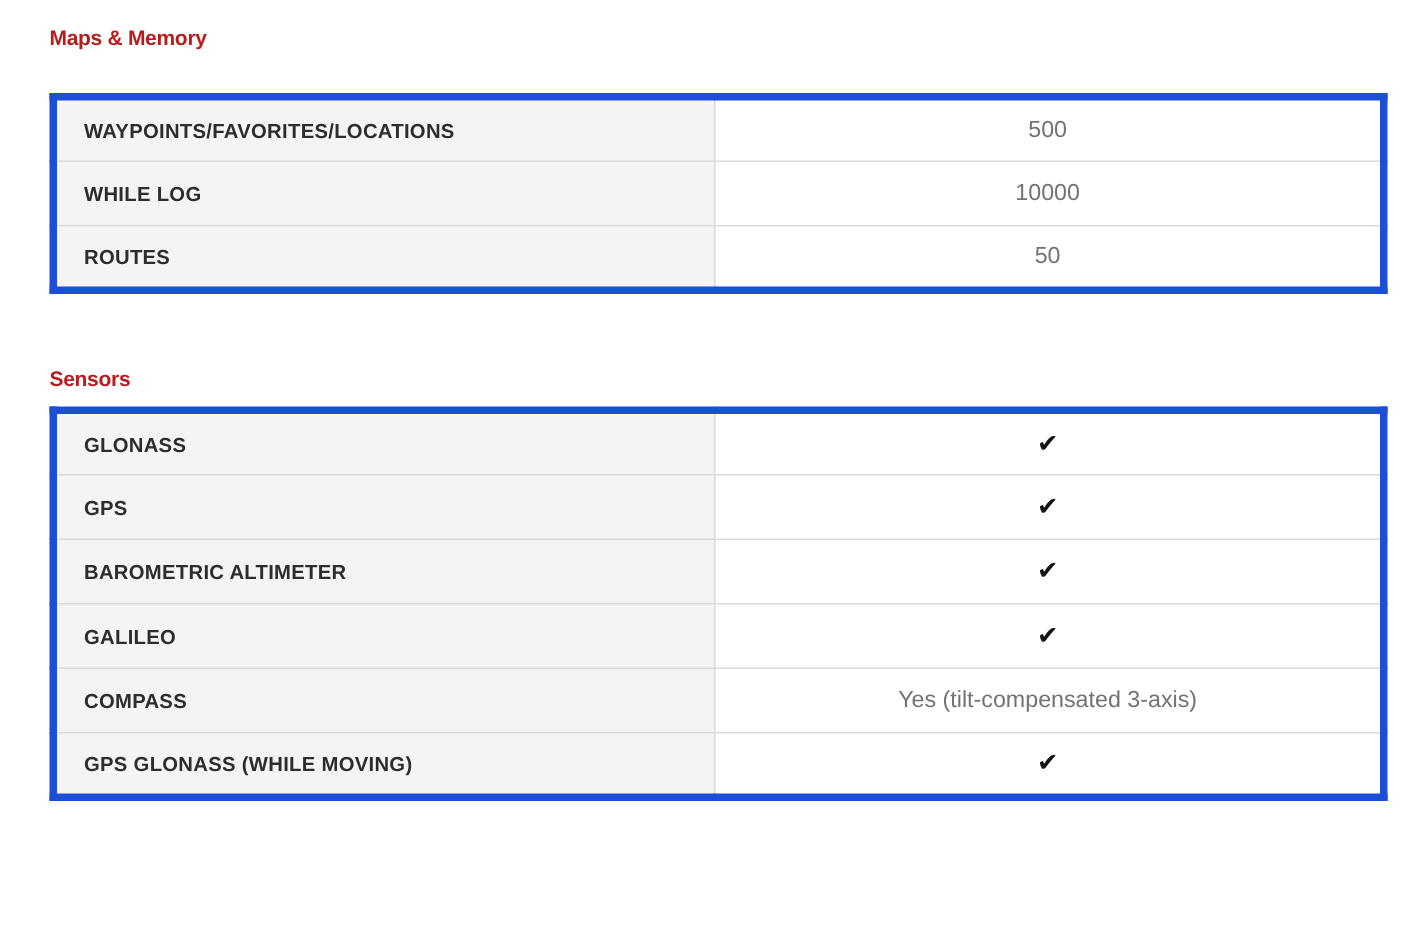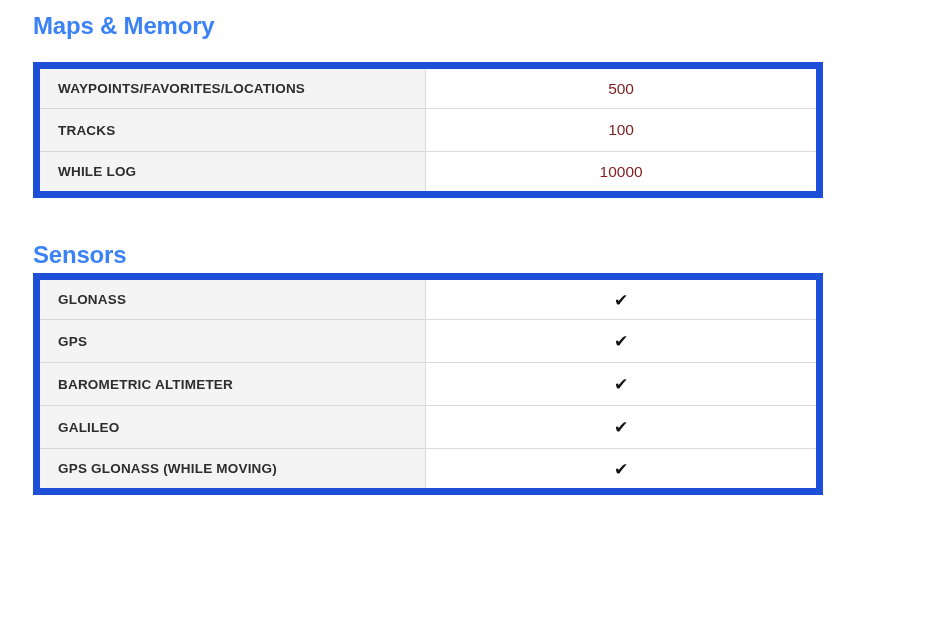--- a/index.html
+++ b/index.html
@@ -11,53 +11,53 @@
   }
   .page {
     width: 938px;
     height: 623px;
     background: #ffffff;
     padding: 0 19px 0 33px;
     overflow: hidden;
   }
   .section-title {
     margin: 0;
-    font-size: 24px;
+    font-size: 14px;
     font-weight: 700;
-    color: #3b82f6;
+    color: #b91c1c;
     letter-spacing: -0.2px;
     line-height: 25px;
   }
   .section-maps .section-title { padding-top: 13px; margin-bottom: 24px; }
   .section-sensors .section-title { padding-top: 44px; margin-bottom: 6px; }
   table.spec-table {
-    width: 790px;
+    width: 892px;
     border-collapse: collapse;
     table-layout: fixed;
-    border: 7px solid #1d4ed8;
+    border: 5px solid #1d4ed8;
   }
   table.spec-table td {
     height: 43px;
     border: 1px solid #d9d9d9;
     vertical-align: middle;
   }
   td.label-cell {
     width: 49.7%;
     background: #f4f4f4;
     font-size: 13.5px;
     font-weight: 700;
     color: #2d2d2d;
     letter-spacing: 0.2px;
     padding-left: 18px;
     text-align: left;
   }
   td.value-cell {
     background: #ffffff;
     font-size: 15.5px;
-    color: #7f1d1d;
+    color: #737373;
     text-align: center;
     padding: 0 8px;
   }
   td.value-cell.check {
     font-family: "DejaVu Sans", sans-serif;
     font-size: 17px;
     font-weight: 700;
     color: #131313;
   }
 </style>
@@ -68,26 +68,26 @@
 
   <section class="section-maps">
     <h2 class="section-title">Maps &amp; Memory</h2>
     <table class="spec-table">
       <tbody>
         <tr>
           <td class="label-cell">WAYPOINTS/FAVORITES/LOCATIONS</td>
           <td class="value-cell">500</td>
         </tr>
         <tr>
-          <td class="label-cell">TRACKS</td>
-          <td class="value-cell">100</td>
+          <td class="label-cell">WHILE LOG</td>
+          <td class="value-cell">10000</td>
         </tr>
         <tr>
-          <td class="label-cell">WHILE LOG</td>
-          <td class="value-cell">10000</td>
+          <td class="label-cell">ROUTES</td>
+          <td class="value-cell">50</td>
         </tr>
       </tbody>
     </table>
   </section>
 
   <section class="section-sensors">
     <h2 class="section-title">Sensors</h2>
     <table class="spec-table">
       <tbody>
         <tr>
@@ -100,20 +100,24 @@
         </tr>
         <tr>
           <td class="label-cell">BAROMETRIC ALTIMETER</td>
           <td class="value-cell check">✔</td>
         </tr>
         <tr>
           <td class="label-cell">GALILEO</td>
           <td class="value-cell check">✔</td>
         </tr>
         <tr>
+          <td class="label-cell">COMPASS</td>
+          <td class="value-cell">Yes (tilt-compensated 3-axis)</td>
+        </tr>
+        <tr>
           <td class="label-cell">GPS GLONASS (WHILE MOVING)</td>
           <td class="value-cell check">✔</td>
         </tr>
       </tbody>
     </table>
   </section>
 
 </div>
 
 </body></html>

